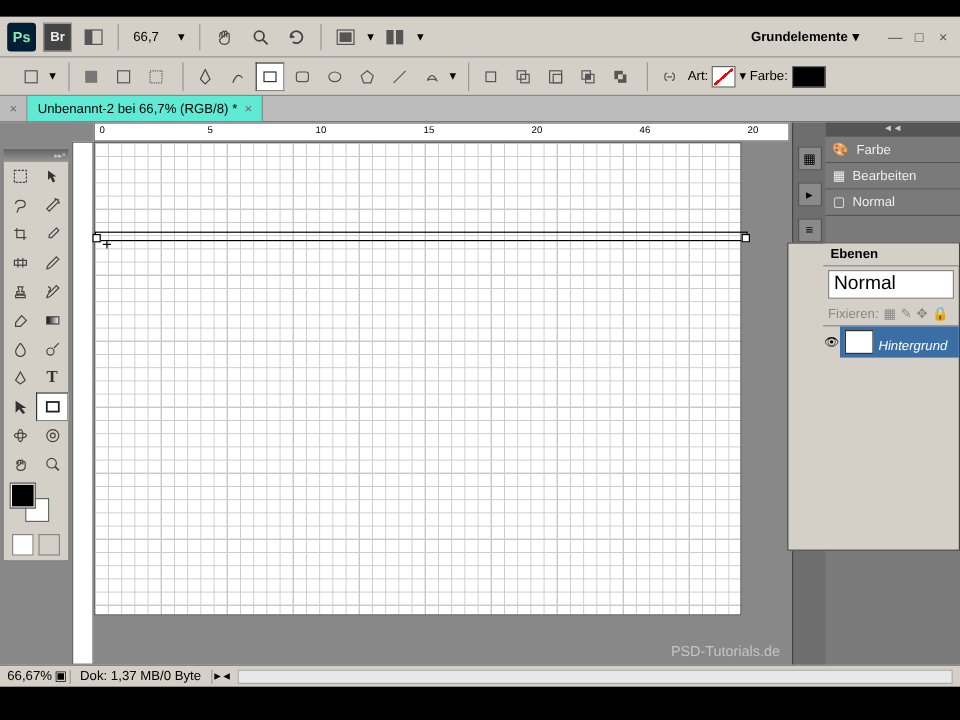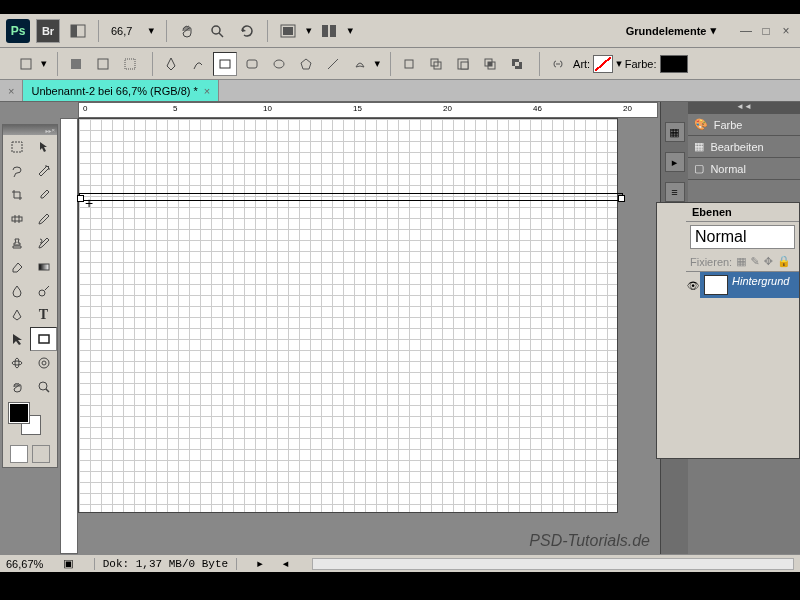--- a/index.html
+++ b/index.html
@@ -57,28 +57,28 @@
 
 .rpanels { position: absolute; right: 0; top: 0; bottom: 18px; width: 140px; background: #7a7a7a; display: flex; }
 .dock-strip { width: 28px; background: #6e6e6e; display: flex; flex-direction: column; align-items: center; padding-top: 20px; gap: 10px; border-left: 1px solid #444; }
 .dock-strip span { width: 20px; height: 20px; background: #8a8a8a; border: 1px solid #555; cursor: pointer; display: flex; align-items: center; justify-content: center; font-size: 11px; }
 .rcol { flex: 1; background: #7a7a7a; display: flex; flex-direction: column; }
 .rcol .cat { background: #7a7a7a; display: flex; align-items: center; gap: 6px; padding: 4px 6px; cursor: pointer; color: #eee; border-bottom: 1px solid #555; font-size: 11px; }
 .layers-pan { position: absolute; right: 0; top: 100px; width: 144px; background: #d4d0c8; border: 1px solid #444; z-index: 10; padding-left: 29px; }
 .layers-pan .tab { background: #d4d0c8; padding: 3px 6px; font-size: 11px; border-bottom: 1px solid #888; font-weight: bold; }
 .layers-pan .row { display: flex; align-items: center; gap: 4px; padding: 3px 4px; font-size: 10px; }
 .layers-pan .blend { width: 100%; border: 1px solid #888; padding: 2px 4px; font-size: 16px; }
-.layer-item { display: flex; align-items: flex-start; gap: 4px; padding: 3px 4px; background: #3b6ea5; color: #fff; font-style: italic; font-size: 10px; overflow:hidden; }
+.layer-item { display: flex; align-items: flex-end; gap: 4px; padding: 3px 4px; background: #3b6ea5; color: #fff; font-style: italic; font-size: 10px; overflow:hidden; }
 .layer-item .thumb { width: 24px; height: 20px; background: #fff; border: 1px solid #333; flex-shrink: 0; }
 .eye { width: 14px; height: 14px; display: inline-flex; align-items: center; justify-content: center; font-size: 10px; }
 
-.status { position: absolute; left: 0; right: 0; bottom: 0; height: 18px; background: #d4d0c8; border-top: 1px solid #888; display: flex; align-items: center; gap: 20px; padding: 0 6px; font-size: 10px; }
-.status .docinfo { border-left: 1px solid #999; border-right: 1px solid #999; padding: 0 8px; font-family: Liberation Mono, monospace; }
+.status { position: absolute; left: 0; right: 0; bottom: 0; height: 18px; background: #d4d0c8; border-top: 1px solid #888; display: flex; align-items: center; gap: 2px; padding: 0 6px; font-size: 10px; }
+.status .docinfo { border-left: 1px solid #999; border-right: 1px solid #999; padding: 0 8px; }
 .status .sb { flex: 1; background: #e8e8e8; height: 12px; border: 1px solid #aaa; margin-left: 4px; }
-.watermark { position: absolute; right: 150px; bottom: 22px; color: #000000; font-size: 16px; opacity: .5; pointer-events: none; font-style: italic; }
+.watermark { position: absolute; right: 150px; bottom: 22px; color: #ffffff; font-size: 12px; opacity: .5; pointer-events: none; }
 svg { display: block; }
 </style>
 </head>
 <body>
 
 <div class="app">
 
   <div class="tbar">
     <div class="ps-icon">Ps</div>
     <div class="br-icon">Br</div>

